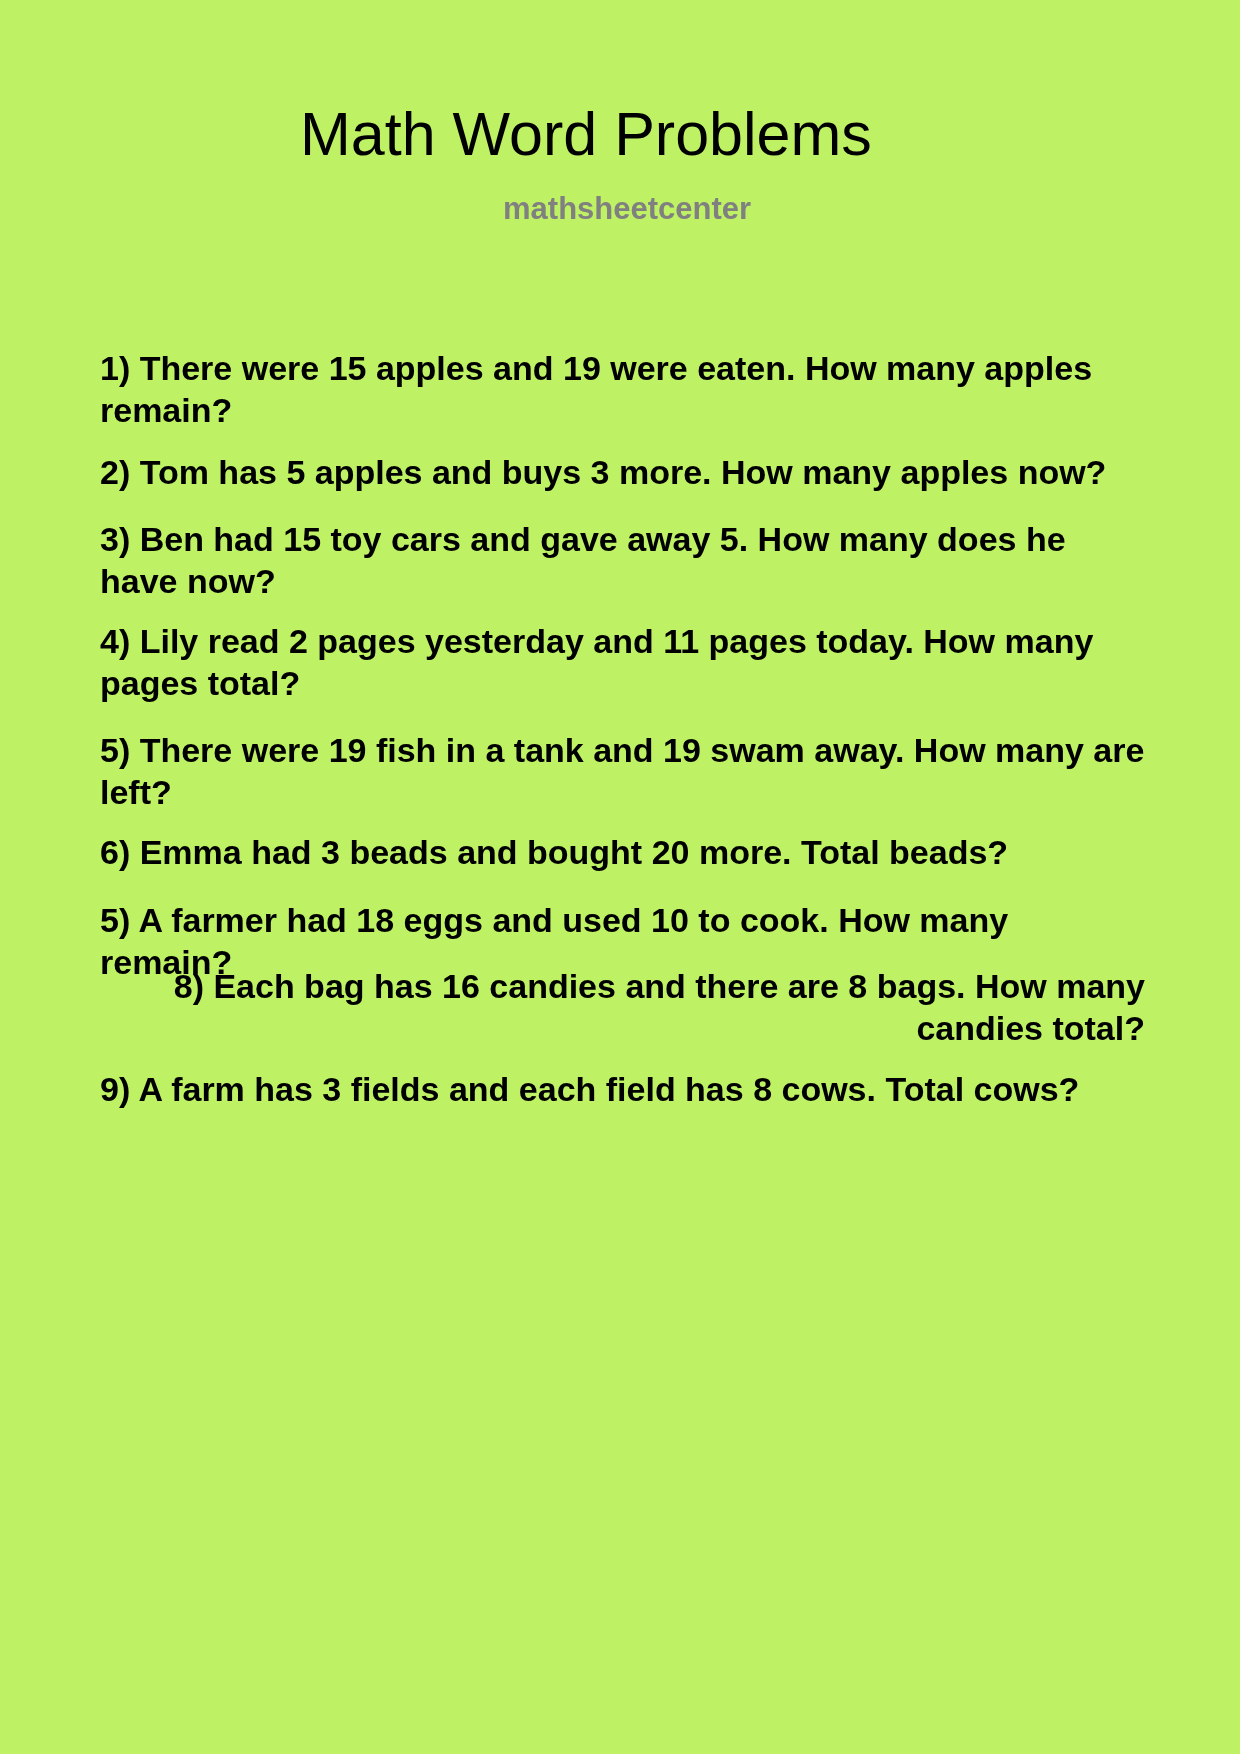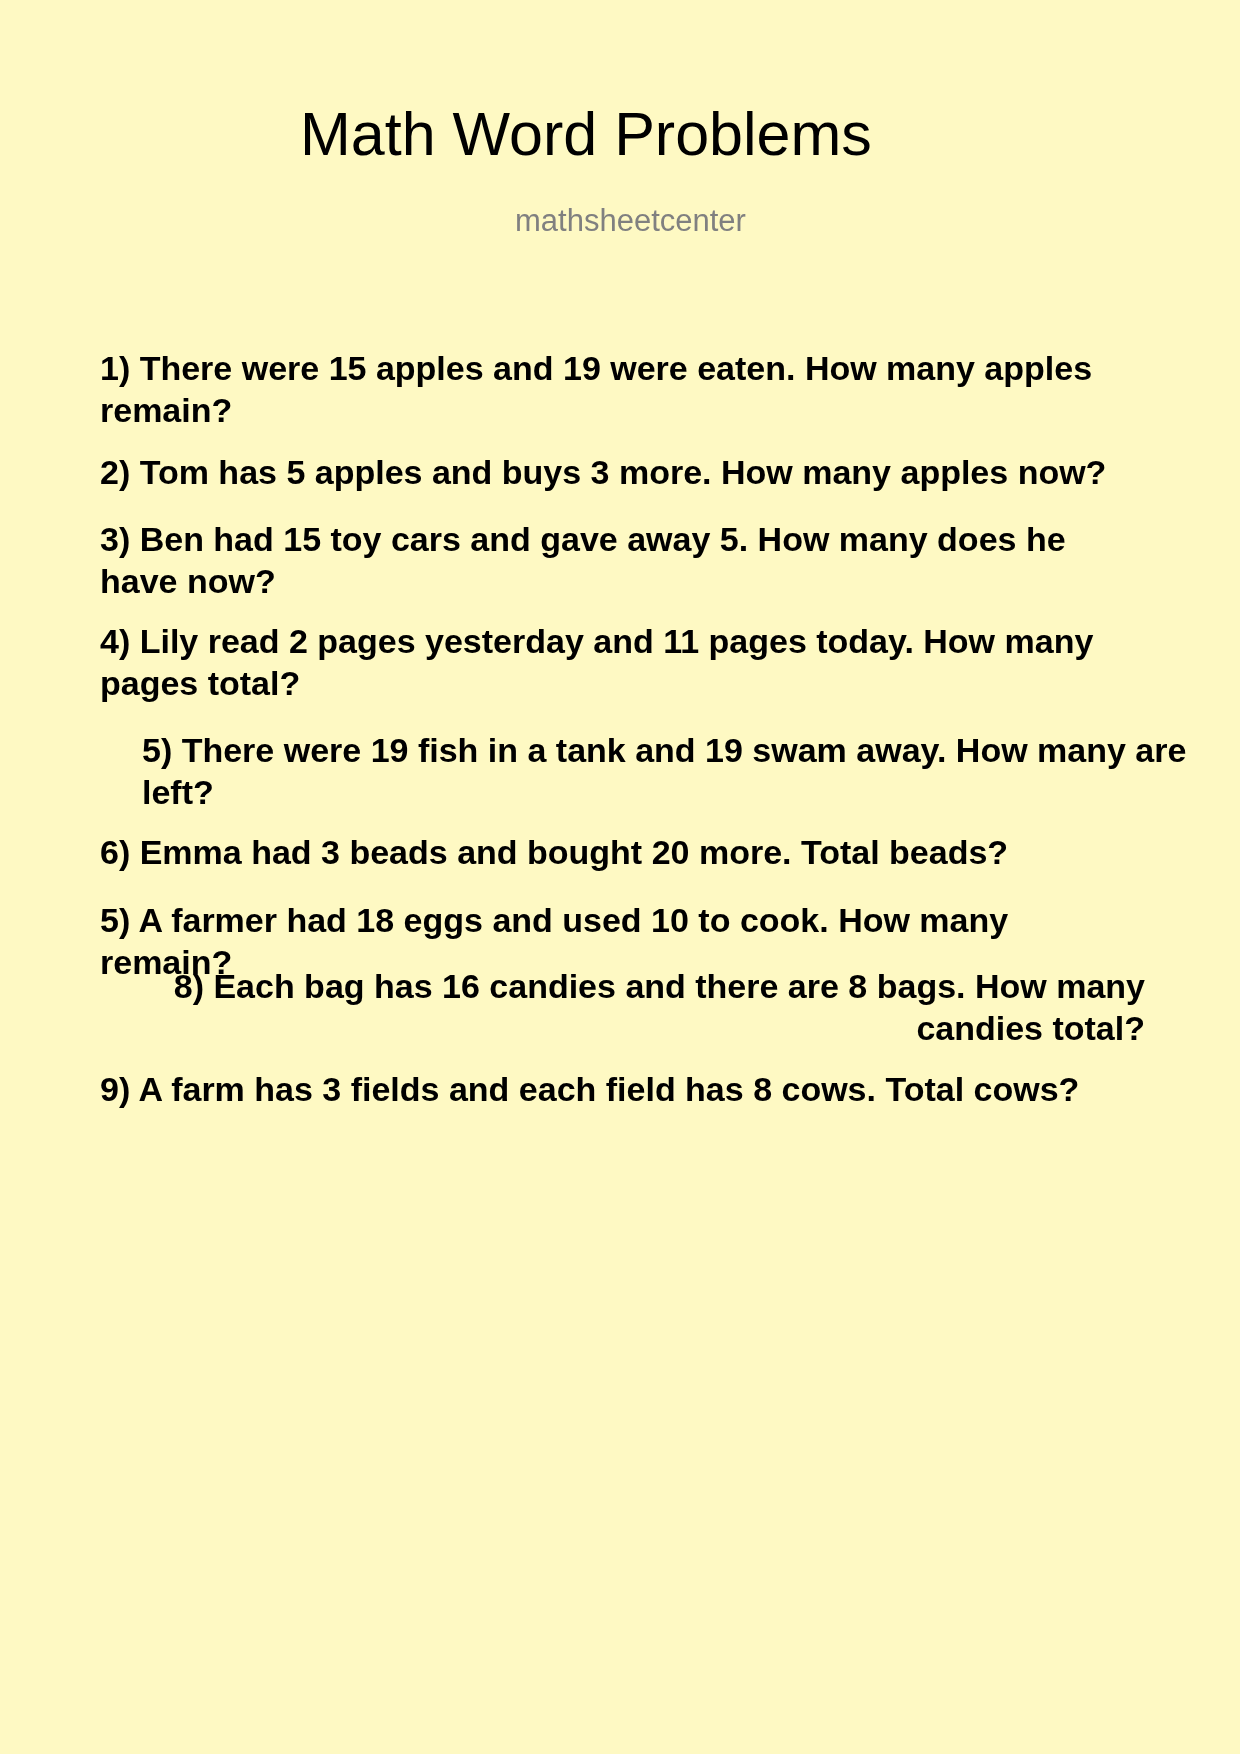--- a/index.html
+++ b/index.html
@@ -14,41 +14,41 @@
       overflow: hidden;
       font-family: "Liberation Sans", sans-serif;
       color: #000000;
     }
     .page {
       position: absolute;
       left: 0;
       top: 0;
       width: 1240px;
       height: 1754px;
-      background: #fef9c3;
+      background: #bef264;
     }
     .title {
       position: absolute;
       left: 300px;
       top: 104px;
       margin: 0;
       font-size: 61px;
       line-height: 61px;
       font-weight: normal;
       color: #000000;
       white-space: nowrap;
     }
     .subtitle {
       position: absolute;
       left: 499px;
       top: 189px;
-      margin: 16px;
+      margin: 4px;
       font-size: 31px;
       line-height: 31px;
-      font-weight: normal;
+      font-weight: bold;
       color: #808080;
       white-space: nowrap;
       text-align: right;
     }
     .problem-list {
       list-style: none;
       margin: 0;
       padding: 0;
     }
     .problem {
@@ -57,21 +57,21 @@
       width: 1045px;
       font-size: 34px;
       line-height: 42px;
       color: #000000;
       font-weight: bold;
     }
     .problem:nth-child(1) { top: 347px; }
     .problem:nth-child(2) { top: 451px; }
     .problem:nth-child(3) { top: 518px; }
     .problem:nth-child(4) { top: 620px; }
-    .problem:nth-child(5) { top: 729px; margin-left: 42px; }
+    .problem:nth-child(5) { top: 729px; }
     .problem:nth-child(6) { top: 831px; }
     .problem:nth-child(7) { top: 899px; }
     .problem:nth-child(8) { top: 965px; text-align: right; }
     .problem:nth-child(9) { top: 1068px; }
   </style>
 </head>
 <body>
 
 <div class="page">
   <h1 class="title">Math Word Problems</h1>

